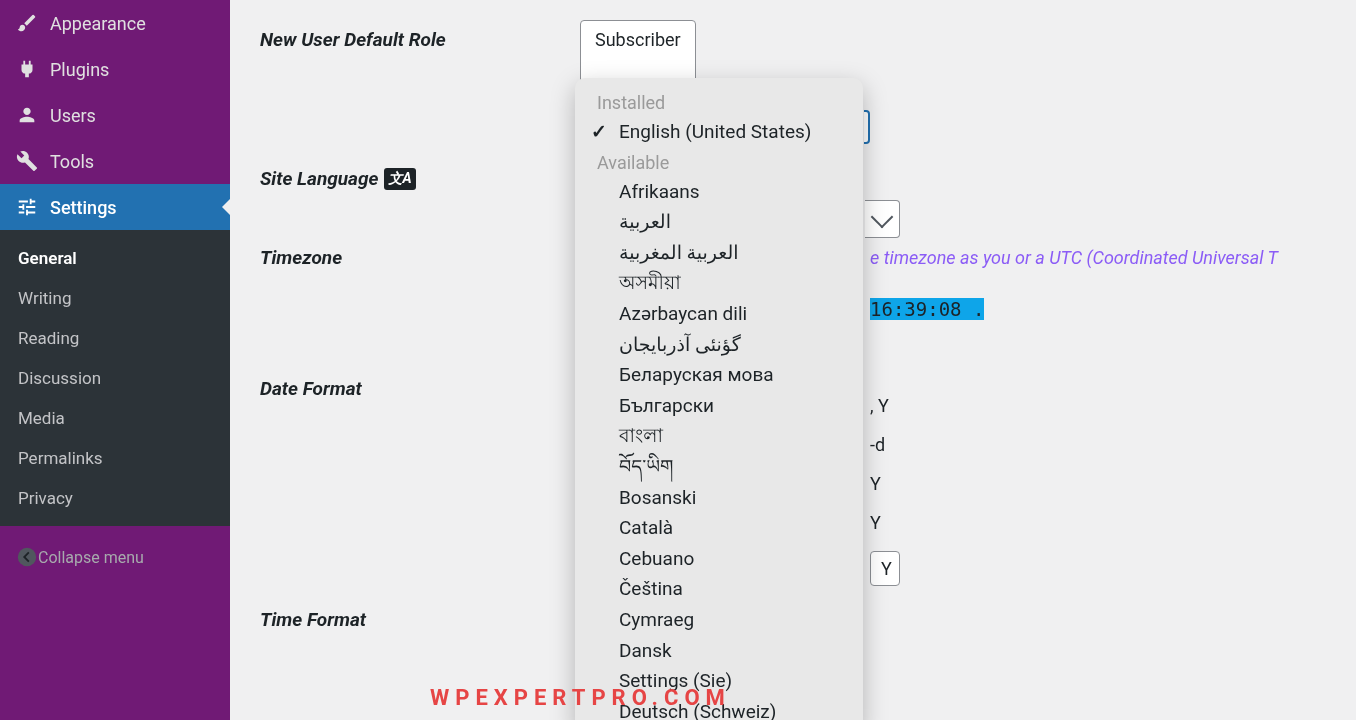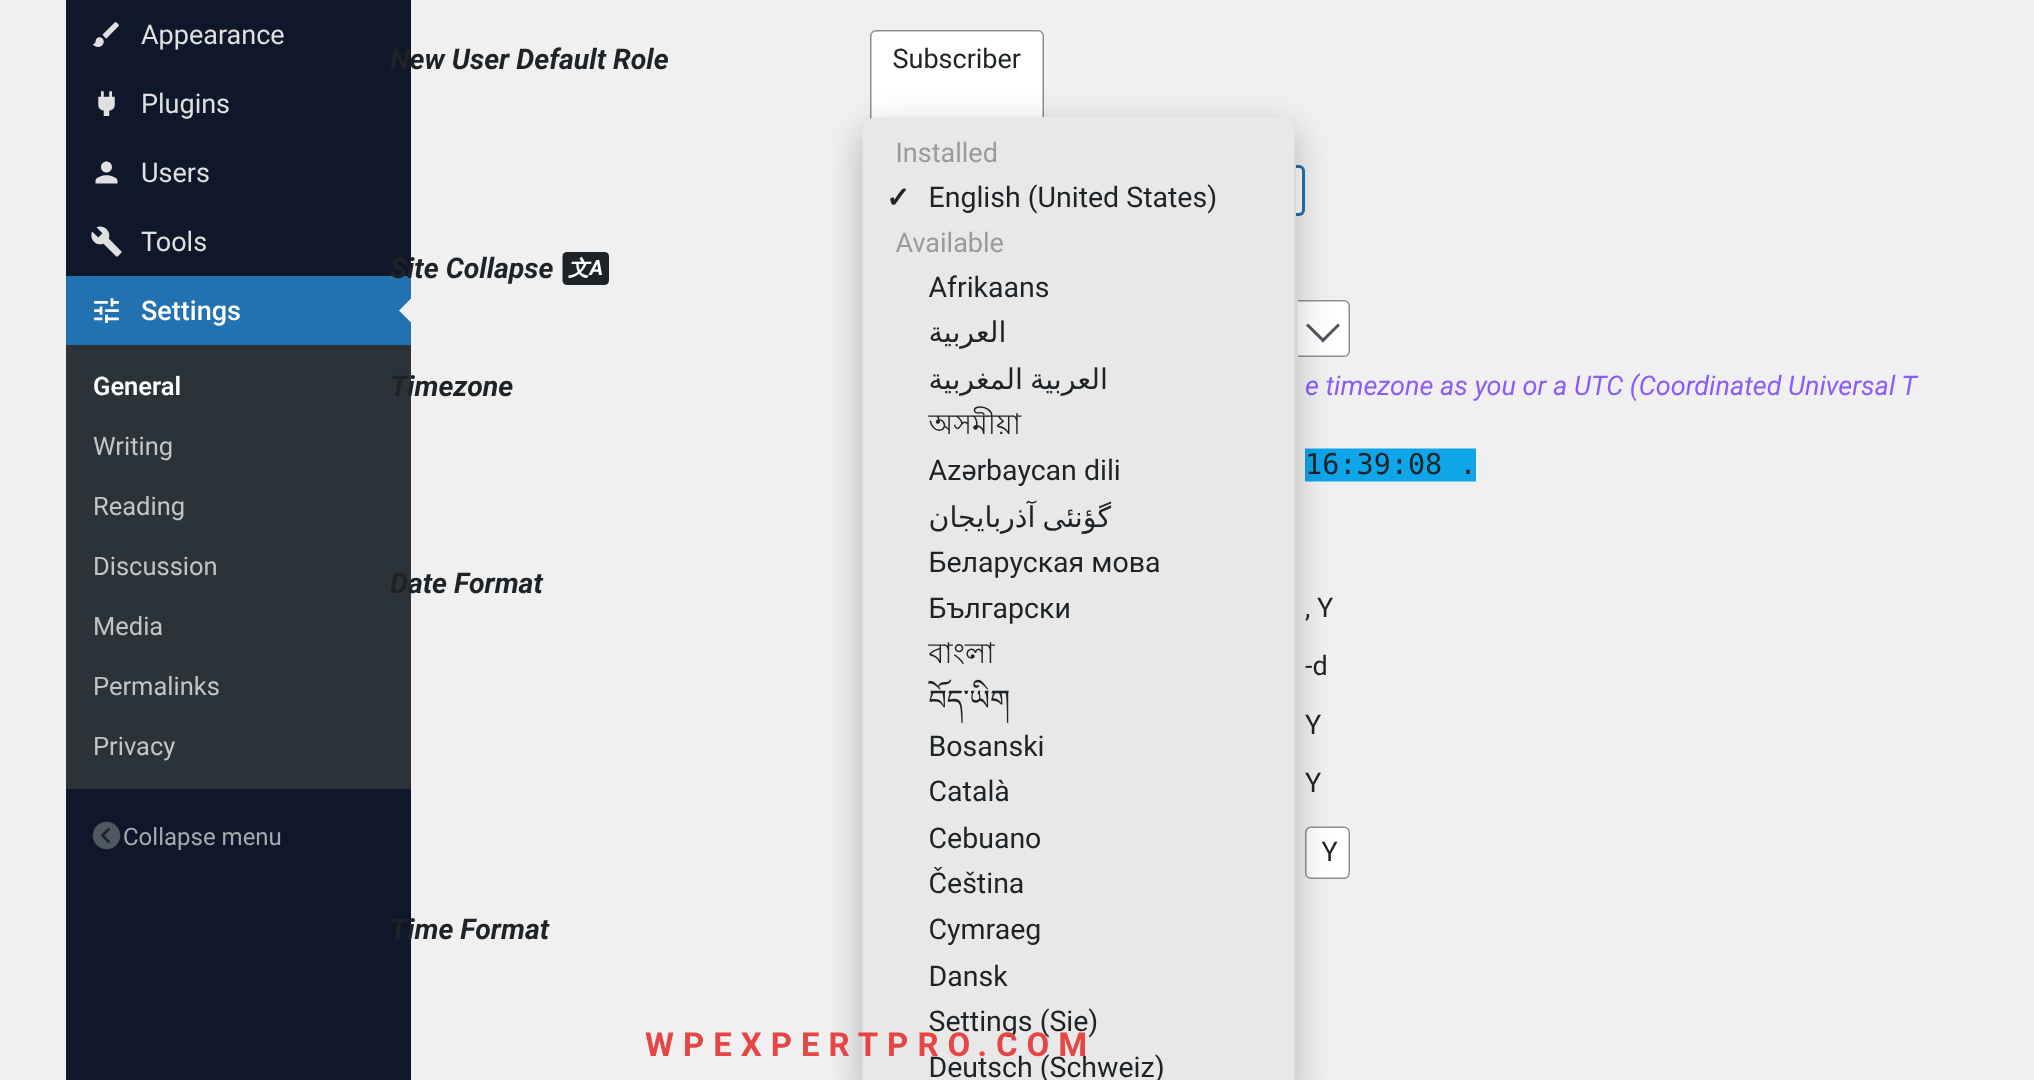--- a/index.html
+++ b/index.html
@@ -10,23 +10,22 @@
     width: 1356px;
     height: 720px;
     overflow: hidden;
     position: relative;
   }
   .sidebar {
     position: absolute;
     left: 0; top: 0;
     width: 230px;
     height: 100%;
-    background: #0f172a;
+    background: #701a75;
     color: #f0f0f1;
-    margin-left: 44px;
   }
   .menu-item {
     display: flex;
     align-items: center;
     padding: 12px 16px;
     font-size: 18px;
     color: #e0e0e0;
     cursor: pointer;
     gap: 12px;
   }
@@ -288,21 +287,21 @@
   <div class="form-row">
     <div class="form-label">New User Default Role</div>
     <div class="select-box">
       <span>Subscriber</span>
       <span class="chevron"></span>
     </div>
   </div>
 
   <div class="form-row">
     <div class="form-label">
-      <span>Site Collapse</span>
+      <span>Site Language</span>
       <span class="translate-icon">文A</span>
     </div>
   </div>
 
   <div class="form-row" style="margin-top:10px">
     <div class="form-label">Timezone</div>
   </div>
 
   <div class="form-row" style="margin-top:100px">
     <div class="form-label">Date Format</div>

